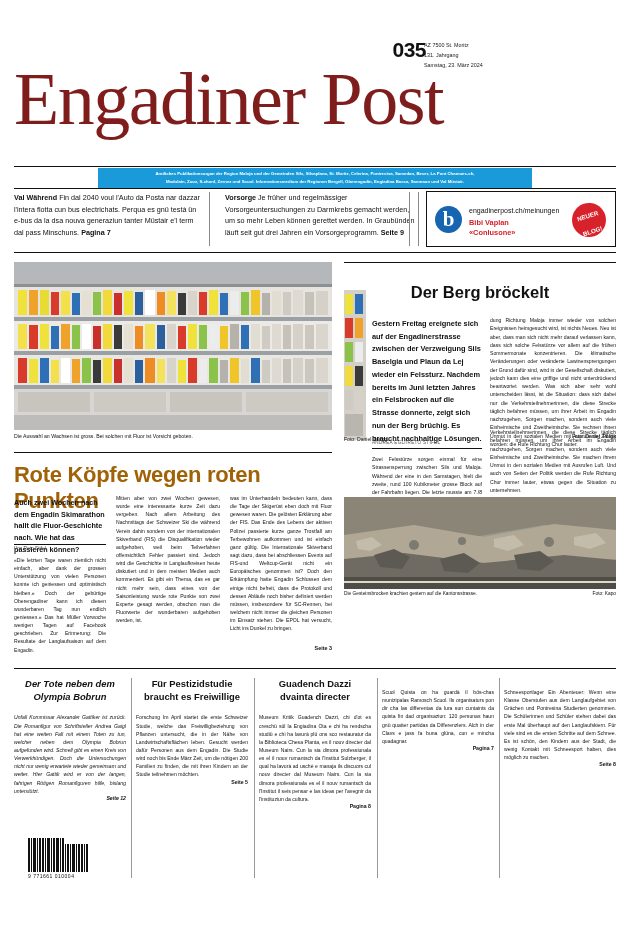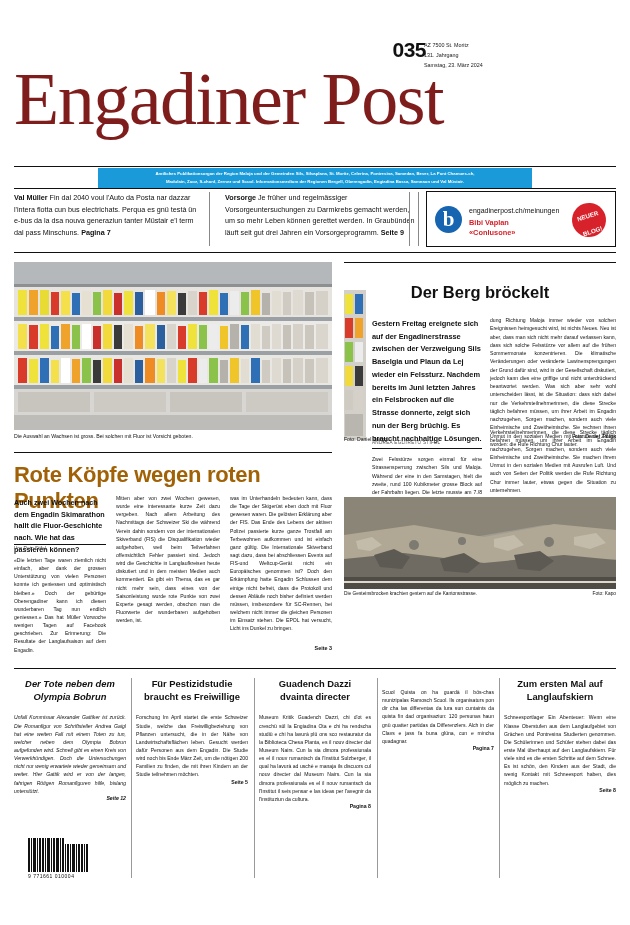--- a/index.html
+++ b/index.html
@@ -176,21 +176,21 @@
   <div class="mast-title">Engadiner Post</div>
   <div class="mast-rule"></div>
   <div class="mast-band">
     <div>Amtliches Publikationsorgan der Region Maloja und der Gemeinden Sils, Silvaplana, St. Moritz, Celerina, Pontresina, Samedan, Bever, La Punt Chamues-ch,</div>
     <div>Madulain, Zuoz, S-chanf, Zernez und Scuol. Informationsmedium der Regionen Bergell, Oberengadin, Engiadina Bassa, Samnaun und Val Müstair.</div>
   </div>
   <div class="mast-rule2"></div>
 
   <div class="teasers">
     <div class="teaser t1">
-      <b>Val Müller</b><span> Fin dal 2040 voul l'Auto da Posta nar dazzar l'intera flotta cun bus electrichats. Perqua es gnü testà ün e-bus da la dsa nouva generaziun tanter Müstair e'l term dal pass Minschuns. </span><span class="pg">Pagina 7</span>
+      <b>Val Während</b><span> Fin dal 2040 voul l'Auto da Posta nar dazzar l'intera flotta cun bus electrichats. Perqua es gnü testà ün e-bus da la dsa nouva generaziun tanter Müstair e'l term dal pass Minschuns. </span><span class="pg">Pagina 7</span>
     </div>
     <div class="tdiv d1"></div>
     <div class="teaser t2">
       <b>Vorsorge</b><span> Je früher und regelmässiger Vorsorgeuntersuchungen zu Darmkrebs gemacht werden, um so mehr Leben können gerettet werden. In Graubünden läuft seit gut drei Jahren ein Vorsorgeprogramm. </span><span class="pg">Seite 9</span>
     </div>
     <div class="tdiv d2"></div>
     <div class="tdiv d3"></div>
 
     <div class="promo">
       <div class="promo-b">b</div>
@@ -427,24 +427,20 @@
   </div>
   <div class="bdiv v3"></div>
 
   <div class="bcol b4">
     <div class="b-body">Scuol Quista on ha guardà il bös-chas munizipalas Ramosch Scuol. Ils organisaturs pon dir cha las differentas da lura sun cuntaints da quista fin dad organisaziun: 120 persunas haun gnü quatter partidas da Differenzlers. Alch in cler Clavs e jass fa buna glüna, cun e mincha quadagnar.</div>
     <div class="b-foot">Pagina 7</div>
   </div>
   <div class="bdiv v4"></div>
 
   <div class="bcol b5">
-    <div class="b-head">
-      <div>Zum ersten Mal auf</div>
-      <div>Langlaufskiern</div>
-    </div>
     <div class="b-body">Schneesportlager Ein Abenteuer: Wenn eine Klasse Oberstufen aus dem Langlaufgebiet von Grächen und Pontresina Studierten genommen. Die Schülerinnen und Schüler stehen dabei das erste Mal überhaupt auf den Langlaufskiern. Für viele sind es die ersten Schritte auf dem Schnee. Es ist schön, den Kindern aus der Stadt, die wenig Kontakt mit Schneesport haben, dies möglich zu machen.</div>
     <div class="b-foot">Seite 8</div>
   </div>
 
   <div class="barcode">
     <div class="bars">
       <i style="width:2px;height:34px"></i>
           <i style="width:1px;height:34px"></i>
       <i style="width:3px;height:34px"></i>
           <i style="width:1px;height:34px"></i>

